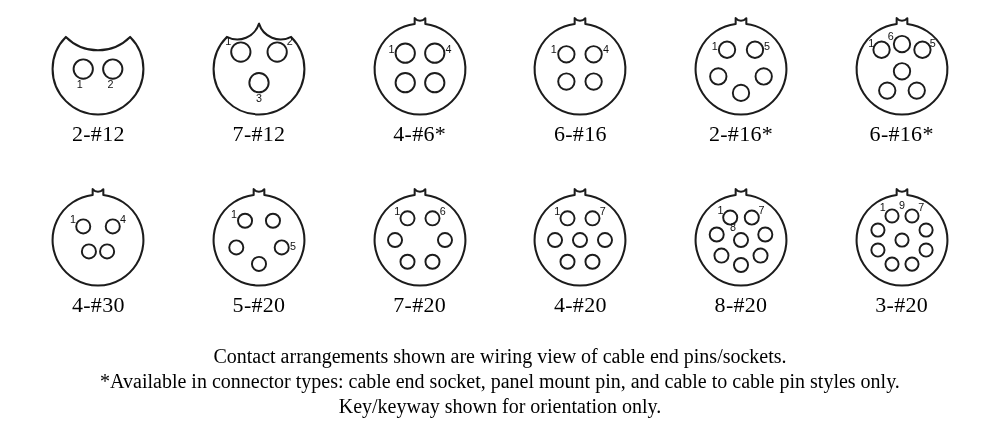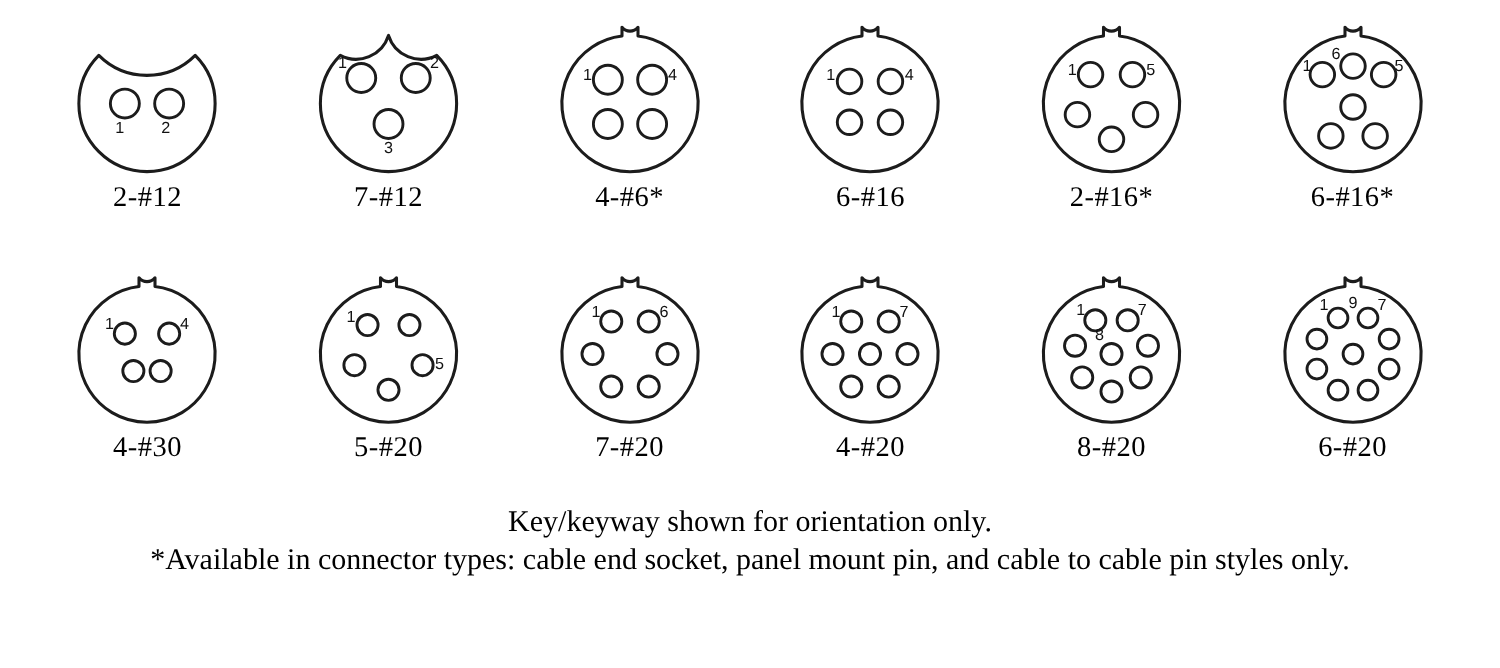--- a/index.html
+++ b/index.html
@@ -12,21 +12,21 @@
     row-gap:34px;padding:10px 18px 0 18px;
   }
   .cell{display:flex;flex-direction:column;align-items:center;}
   .connector-svg{width:114px;height:109px;display:block;}
   .shell{fill:none;stroke:#1c1c1c;stroke-width:1.8;stroke-linejoin:round;}
   .pin{fill:#ffffff;stroke:#1c1c1c;stroke-width:1.7;}
   .pin-num{
     font-family:"Liberation Sans", sans-serif;font-size:9.5px;fill:#111;
     text-anchor:middle;
   }
-  .conn-label{font-size:19px;margin-top:2px;letter-spacing:.3px;text-align:right;}
+  .conn-label{font-size:22px;margin-top:2px;letter-spacing:.3px;text-align:right;}
   .footer{
     text-align:center;font-size:20px;line-height:1.25;margin-top:26px;
   }
 </style>
 </head>
 <body>
 
 <div class="page">
   <div class="grid">
       <div class="cell">
@@ -183,20 +183,21 @@
           <circle cx="71.2" cy="43.2" r="5.8" class="pin"></circle>
           <circle cx="28.8" cy="60.8" r="5.8" class="pin"></circle>
           <circle cx="71.2" cy="60.8" r="5.8" class="pin"></circle>
           <circle cx="41.2" cy="73.2" r="5.8" class="pin"></circle>
           <circle cx="58.8" cy="73.2" r="5.8" class="pin"></circle>
           <circle cx="50" cy="52" r="5.8" class="pin"></circle>
           <text x="33" y="26" class="pin-num">1</text>
           <text x="50" y="25" class="pin-num">9</text>
           <text x="67" y="26" class="pin-num">7</text>
         </svg>
-        <div class="conn-label">6-#20</div>
+        <div class="conn-label">3-#20</div>
       </div>
     </div>
   <div class="footer">
+    <div>Contact arrangements shown are wiring view of cable end pins/sockets.</div>
+    <div>*Available in connector types: cable end socket, panel mount pin, and cable to cable pin styles only.</div>
     <div>Key/keyway shown for orientation only.</div>
-    <div>*Available in connector types: cable end socket, panel mount pin, and cable to cable pin styles only.</div>
   </div>
 </div>
 
 </body></html>

